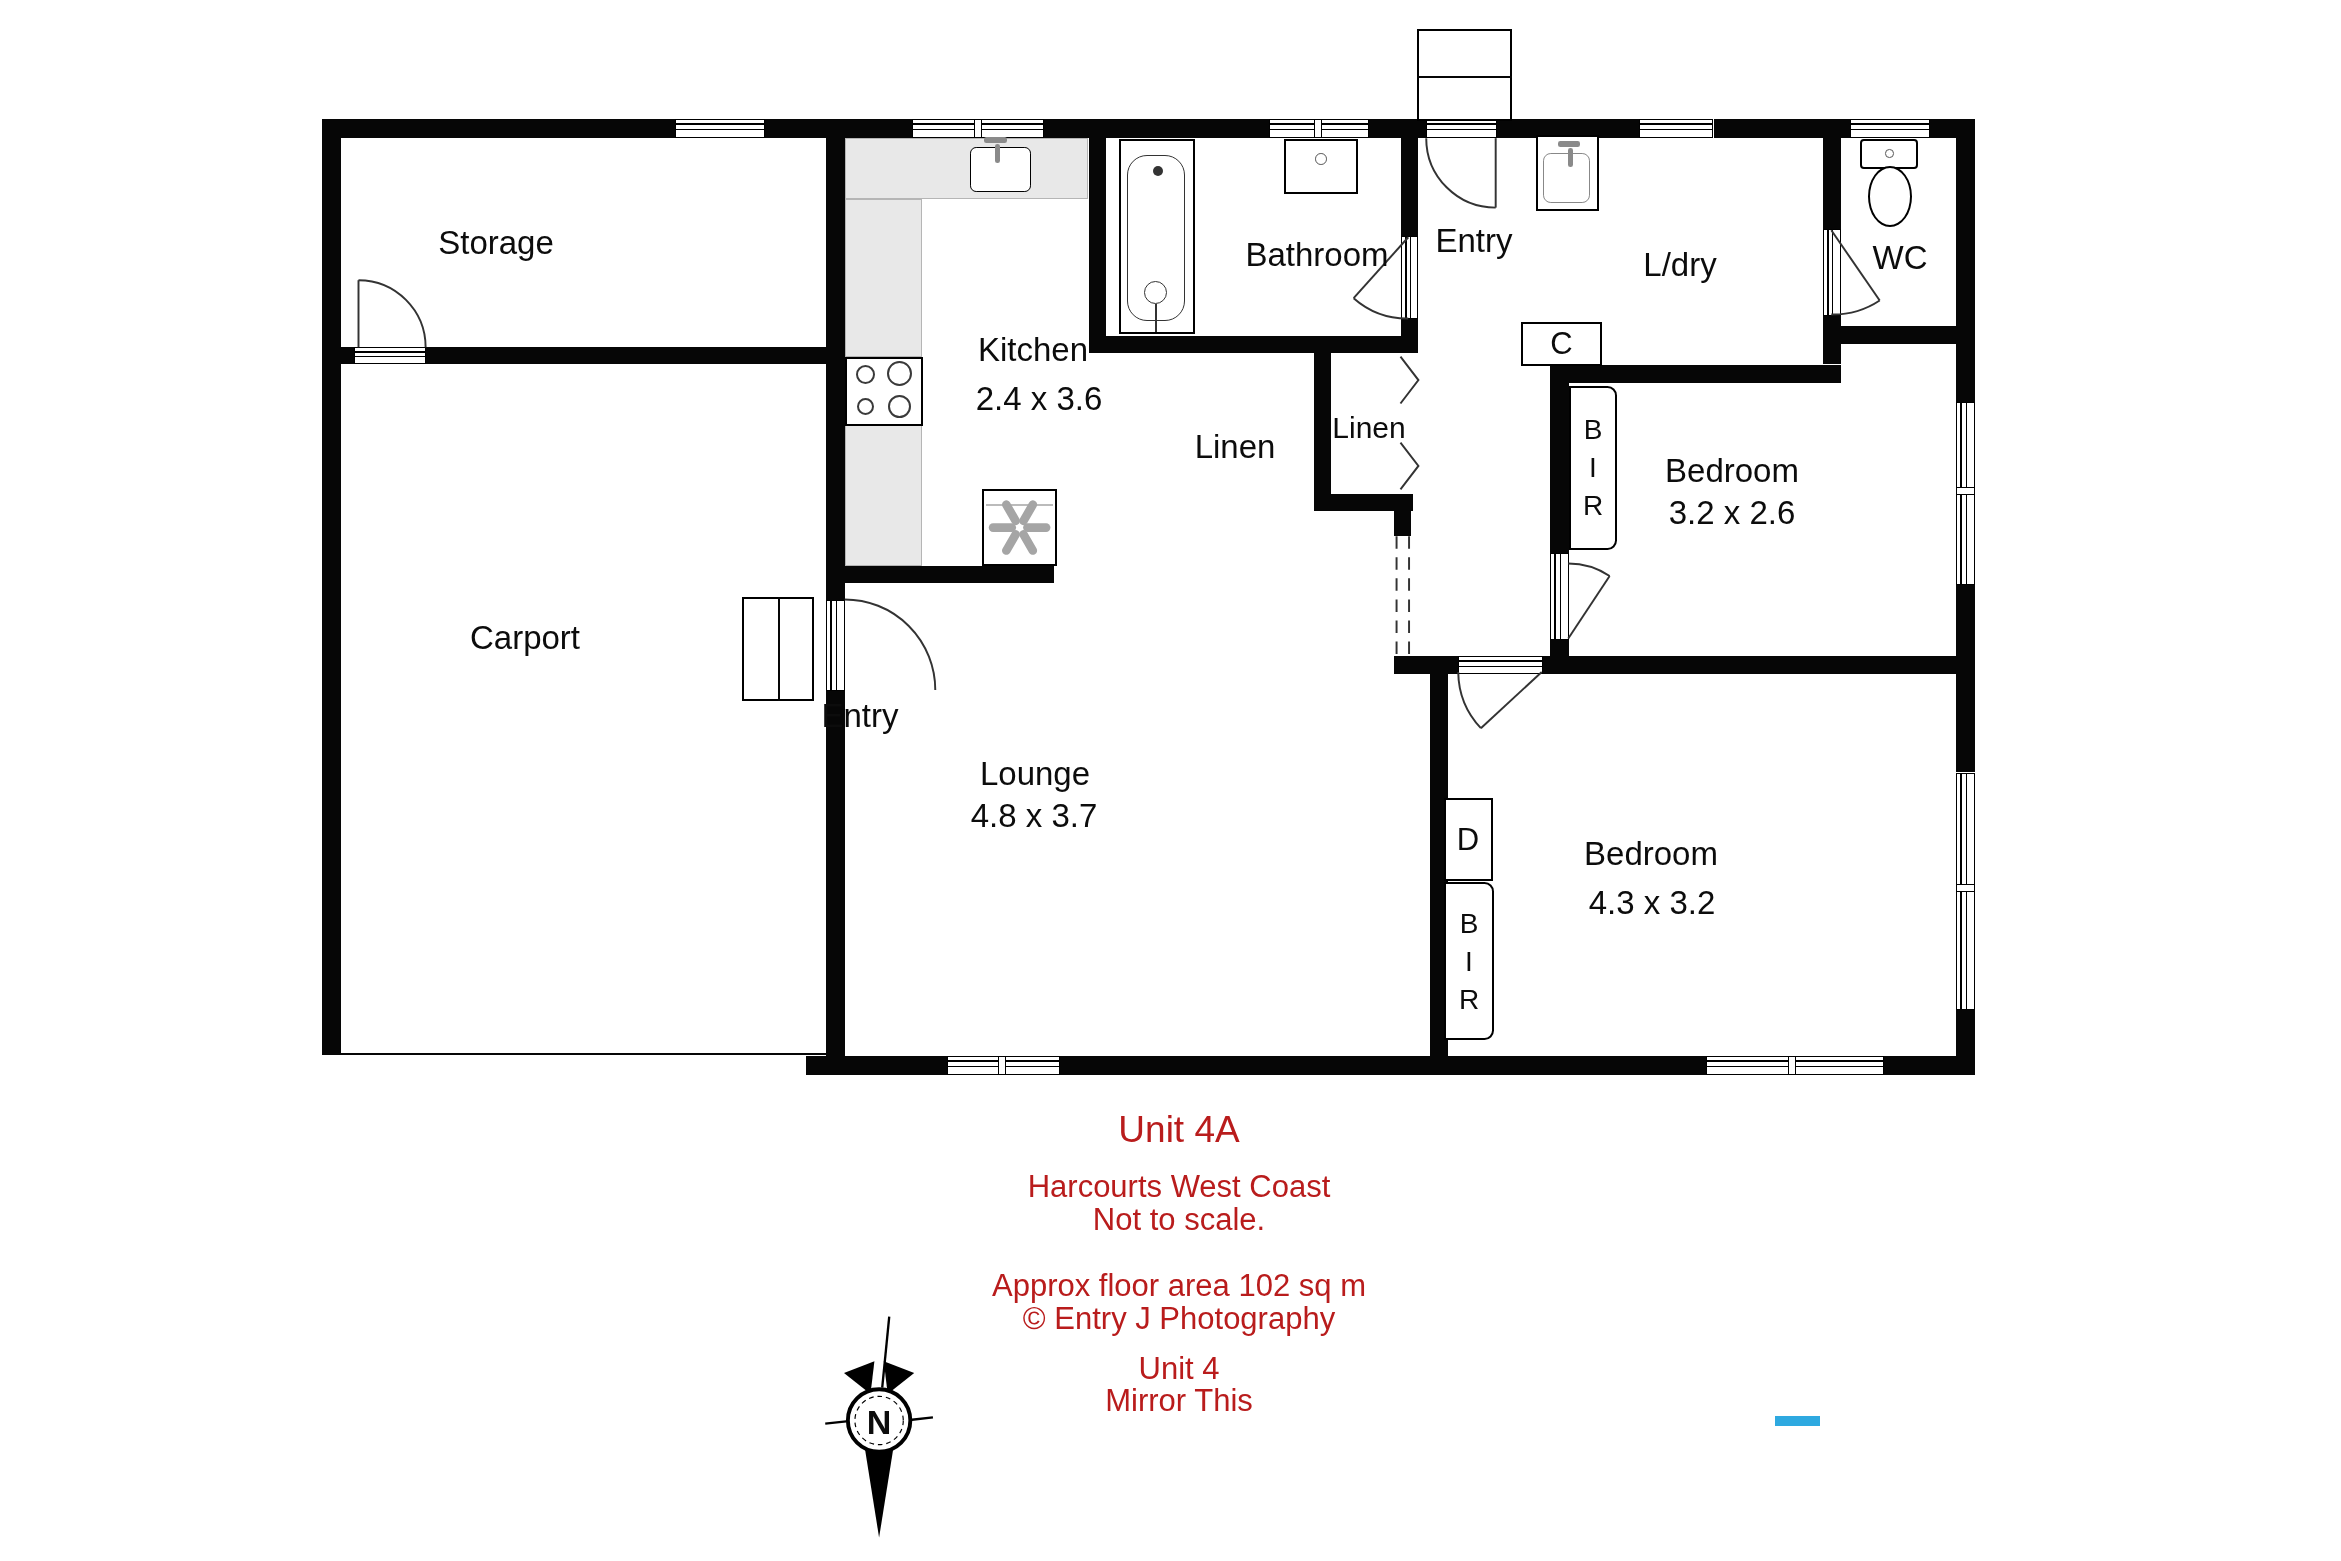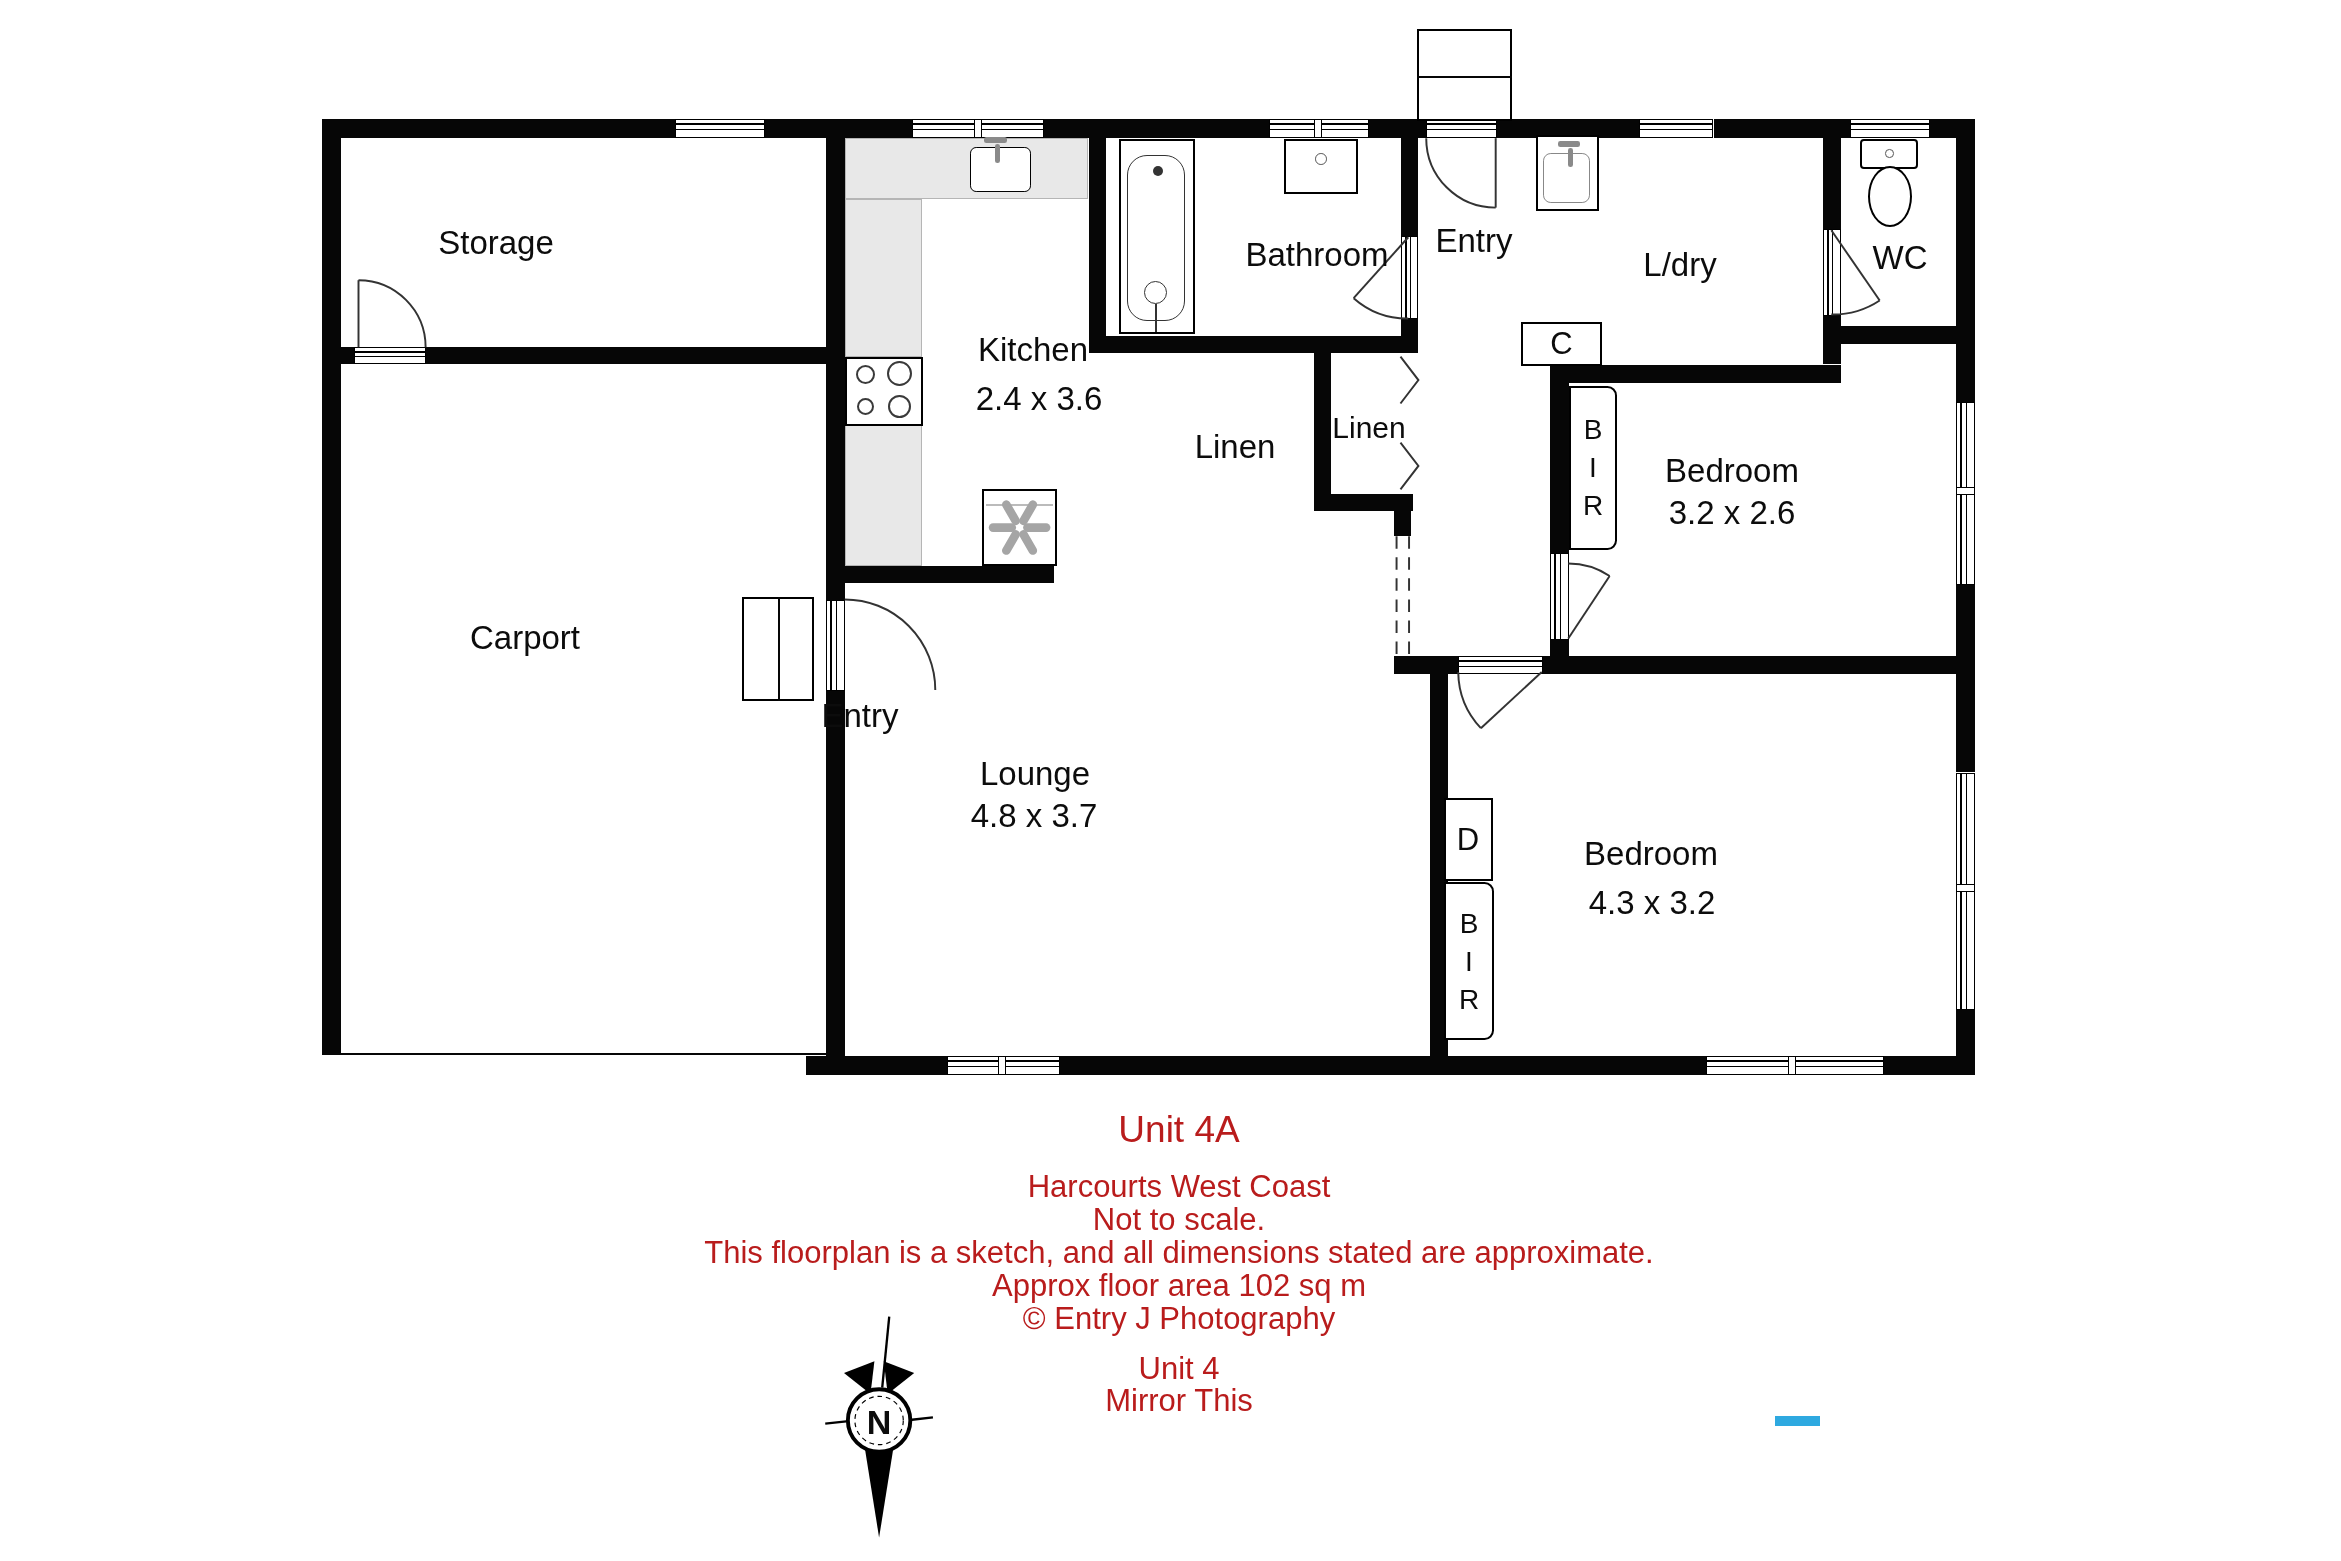--- a/index.html
+++ b/index.html
@@ -259,21 +259,20 @@
   <div class="lbl" style="left:860px;top:716px">Entry</div>
   <div class="lbl" style="left:1732px;top:471px">Bedroom</div>
   <div class="lbl" style="left:1732px;top:513px">3.2 x 2.6</div>
   <div class="lbl" style="left:1651px;top:854px">Bedroom</div>
   <div class="lbl" style="left:1652px;top:903px">4.3 x 3.2</div>
   <div class="lbl" style="left:879px;top:1422px;font-weight:700;font-size:34px">N</div>
 
   <div class="ftl ft-big" style="top:1109px">Unit 4A</div>
   <div class="ftl" style="top:1169px">Harcourts West Coast</div>
   <div class="ftl" style="top:1202px">Not to scale.</div>
-  <div class="ftl" style="top:1235px">This floorplan is a sketch, and all dimensions stated are approximate.</div>
   <div class="ftl" style="top:1268px">Approx floor area 102 sq m</div>
   <div class="ftl" style="top:1301px">© Entry J Photography</div>
   <div class="ftl" style="top:1351px">Unit 4</div>
   <div class="ftl" style="top:1383px">Mirror This</div>
 
   <div class="logo-bar"></div>
 
 </div>
 
 

